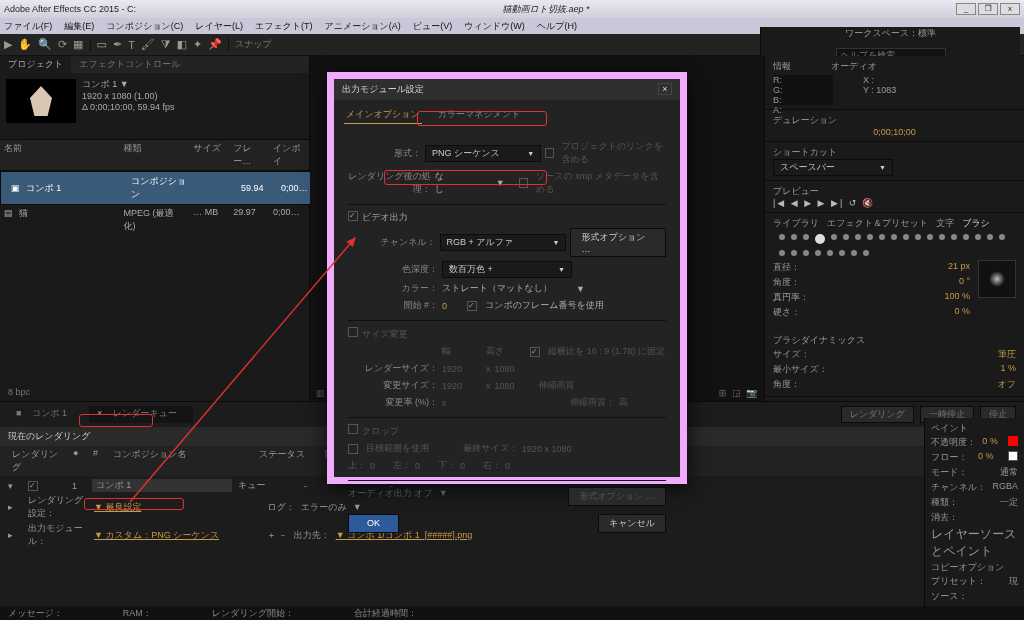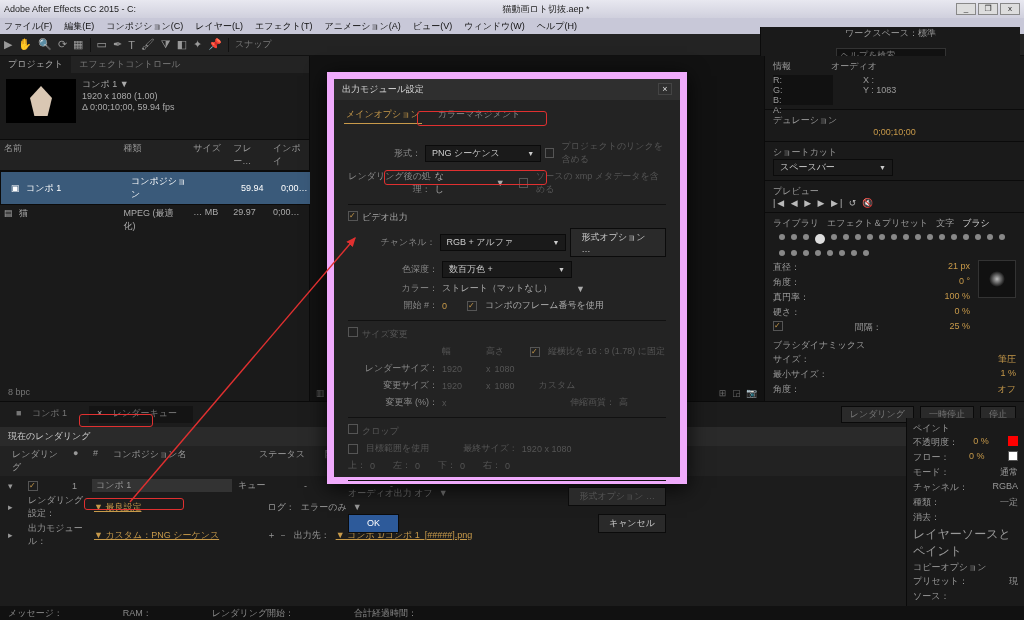--- a/index.html
+++ b/index.html
@@ -1,19 +1,19 @@
 <!DOCTYPE html>
 <html><head>
 <meta charset="utf-8">
 <style>
 * { margin:0; padding:0; box-sizing:border-box; font-family:"Meiryo","MS Gothic",sans-serif; font-size:9px; }
 body { background:#1e1e1e; color:#999; width:1024px; height:620px; overflow:hidden; position:relative; }
 .titlebar { background:linear-gradient(#e8e8f0,#d0d0dd); height:18px; display:flex; align-items:center; padding:0 4px; color:#222; }
 .titlebar .ttl { flex:0 0 auto; }
-.titlebar .file { flex:1; text-align:center; }
+.titlebar .file { flex:1; text-align:center;font-style:italic; }
 .winbtns { display:flex; gap:2px; }
 .winbtns span { width:20px; height:12px; border:1px solid #888; background:#ddd; text-align:center; line-height:10px; font-size:8px; }
 .menubar { background:#c8c8d8; height:16px; display:flex; padding:0 4px; color:#111; gap:12px; align-items:center; }
 .toolbar { background:#232323; height:22px; border-bottom:1px solid #111; display:flex; align-items:center; padding:0 4px; gap:6px; }
 .toolbar .tool { color:#999; font-size:11px; }
 .toolbar .sep { width:1px; height:14px; background:#111; }
 .toolbar .right { margin-left:auto; display:flex; gap:8px; align-items:center; }
 .main { display:flex; height:345px; }
 .left { width:310px; display:flex; flex-direction:column; background:#1a1a1a; border-right:1px solid #0b0b0b;}
 .mid { flex:1; background:#121212; position:relative; }
@@ -263,31 +263,26 @@
               <span class="v">0 °</span>
             </div>
           <div class="propline">
               <span>真円率：</span>
               <span class="v">100 %</span>
             </div>
           <div class="propline">
               <span>硬さ：</span>
               <span class="v">0 %</span>
             </div>
-          <div class="propline">
-              <span class="chk on"></span>
-              <span>間隔：</span>
-              <span class="v">25 %</span>
-            </div>
         </div>
         <div style="width:38px;height:38px;background:#111;border:1px solid #333;display:flex;align-items:center;justify-content:center">
             <span style="width:16px;height:16px;border-radius:50%;background:radial-gradient(#bbb,transparent 70%)"></span>
           </div>
       </div>
-      <div style="margin-top:4px">ブラシダイナミックス</div>
+      <div style="margin-top:14px">ブラシダイナミックス</div>
       <div class="propline">
           <span>サイズ：</span>
           <span class="v">筆圧</span>
         </div>
       <div class="propline">
           <span>最小サイズ：</span>
           <span class="v">1 %</span>
         </div>
       <div class="propline">
           <span>角度：</span>
@@ -339,21 +334,21 @@
     <div class="rqrow">
       <span style="width:14px">▸</span>
         <span class="rcol1">出力モジュール：</span>
         <span class="link">▼ カスタム：PNG シーケンス</span>
       <span style="margin-left:42px">＋ －</span>
         <span>出力先：</span>
         <span class="link">▼ コンポ 1/コンポ 1_[#####].png</span>
     </div>
   </div>
 
-  <div style="position:absolute;right:0;top:418px;width:118px;bottom:14px;background:#1a1a1a;border-left:1px solid #0a0a0a;padding:4px 6px">
+  <div style="position:absolute;right:0;top:418px;width:100px;bottom:14px;background:#1a1a1a;border-left:1px solid #0a0a0a;padding:4px 6px">
     <div>ペイント</div>
     <div class="propline">
         <span>不透明度：</span>
         <span class="v">0 %</span>
         <span class="swatch" style="background:#f00;margin-left:4px"></span>
       </div>
     <div class="propline">
         <span>フロー：</span>
         <span class="v">0 %</span>
         <span class="swatch" style="background:#fff;border:1px solid #555;margin-left:4px"></span>
@@ -473,21 +468,21 @@
           <span class="lbl">レンダーサイズ：</span>
           <span style="width:40px">1920</span>
           <span>x</span>
           <span>1080</span>
         </div>
       <div class="fieldrow">
           <span class="lbl">変更サイズ：</span>
           <span style="width:40px">1920</span>
           <span>x</span>
           <span style="width:40px">1080</span>
-          <span>カスタム</span>
+          <span>伸縮画質</span>
         </div>
       <div class="fieldrow">
           <span class="lbl">変更率 (%)：</span>
           <span style="width:40px">x</span>
           <span style="width:40px"></span>
           <span style="margin-left:40px">伸縮画質：</span>
           <span>高</span>
         </div>
     </div>
 

